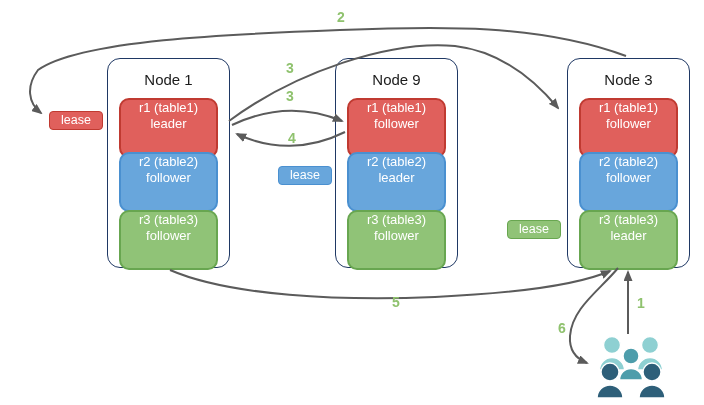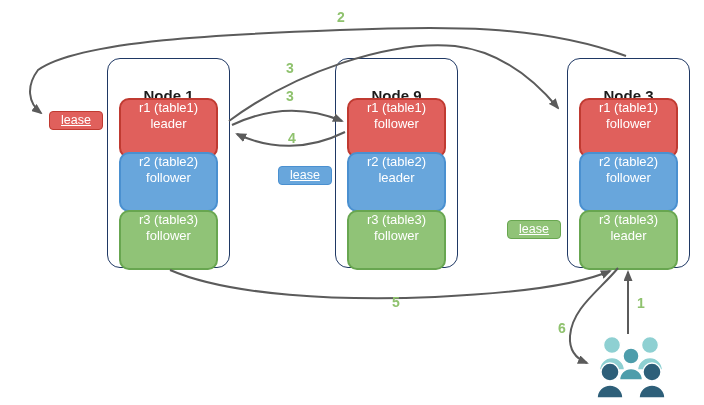--- a/index.html
+++ b/index.html
@@ -5,34 +5,34 @@
   html,body{margin:0;padding:0;background:#fff;}
   .canvas{
     position:relative;width:704px;height:405px;background:#fff;overflow:hidden;
     font-family:"Liberation Sans",sans-serif;
   }
   .node{
     position:absolute;top:58px;width:123px;height:210px;box-sizing:border-box;
     background:var(--node-bg);border:1.6px solid var(--node-border);border-radius:13px;
   }
   .node-title{
-    margin-top:28px;text-align:center;font-size:15px;font-weight:700;color:#1b1b1b;
+    margin-top:12px;text-align:center;font-size:15px;font-weight:400;color:#1b1b1b;
   }
   .replica{
     position:absolute;left:11px;width:99px;height:60px;box-sizing:border-box;
     border-radius:10px;color:var(--replica-text);font-size:13px;line-height:16px;
     text-align:center;
   }
   .replica.red{background:var(--replica-red);border:2px solid var(--replica-red-border);}
   .replica.blue{background:var(--replica-blue);border:2px solid var(--replica-blue-border);}
   .replica.green{background:var(--replica-green);border:2px solid var(--replica-green-border);}
   .r1{top:39px}.r2{top:93px}.r3{top:151px}
   .lease{
     position:absolute;width:54px;height:19px;box-sizing:border-box;border-radius:4px;
-    color:var(--lease-text);font-size:12.5px;line-height:16px;text-align:center;text-decoration:underline;
+    color:var(--lease-text);font-size:12.5px;line-height:16px;text-align:center;
   }
   .lease.red{background:var(--replica-red);border:1.5px solid var(--replica-red-border);left:49px;top:111px;}
   .lease.blue{background:var(--replica-blue);border:1.5px solid var(--replica-blue-border);left:278px;top:166px;}
   .lease.green{background:var(--replica-green);border:1.5px solid var(--replica-green-border);left:507px;top:220px;}
   .step{
     position:absolute;transform:translate(-50%,-50%);
     color:var(--step-label);font-size:14px;font-weight:700;
   }
   .arrows{position:absolute;left:0;top:0;pointer-events:none;}
   .arrows path.ln{stroke:var(--arrow);stroke-width:2;fill:none;}

